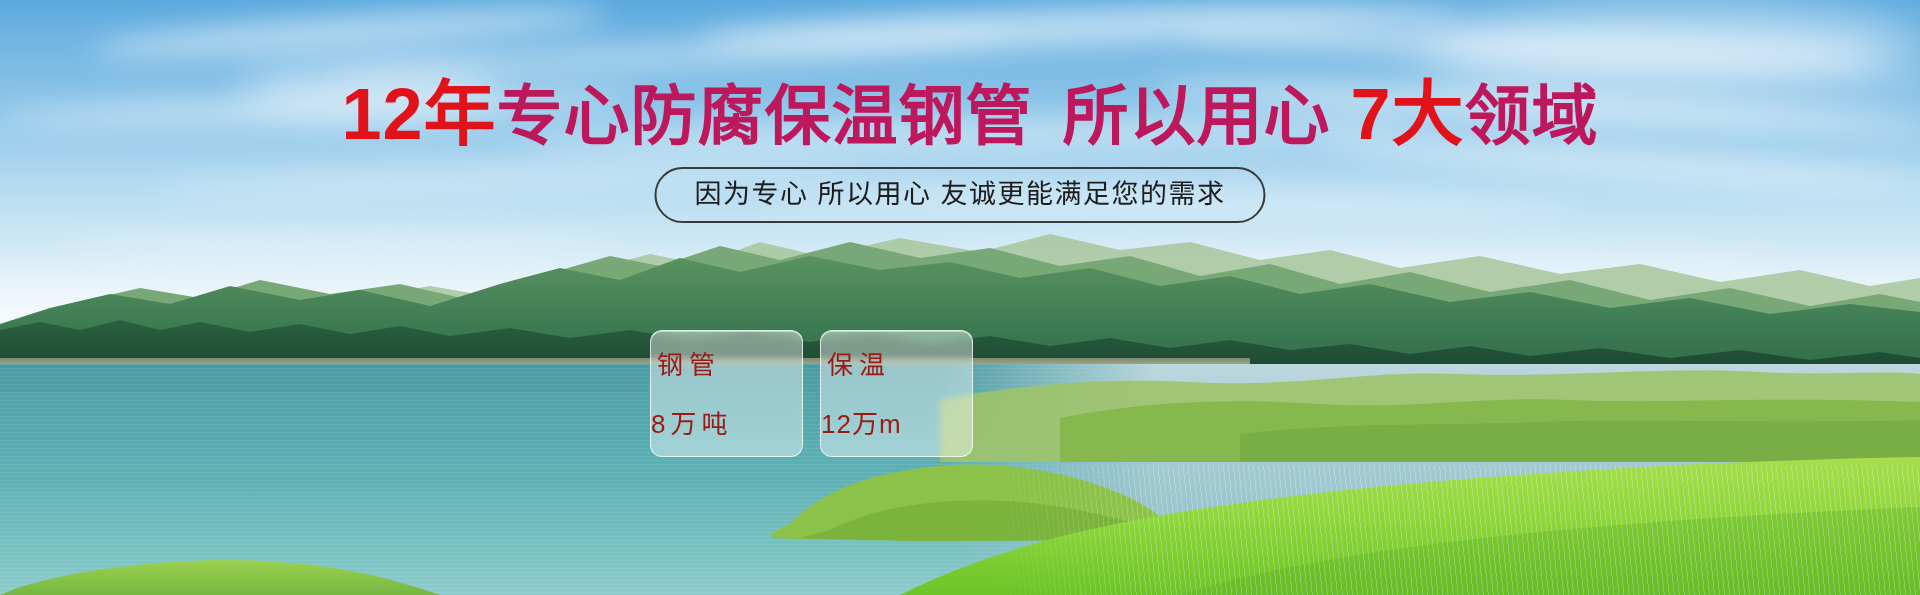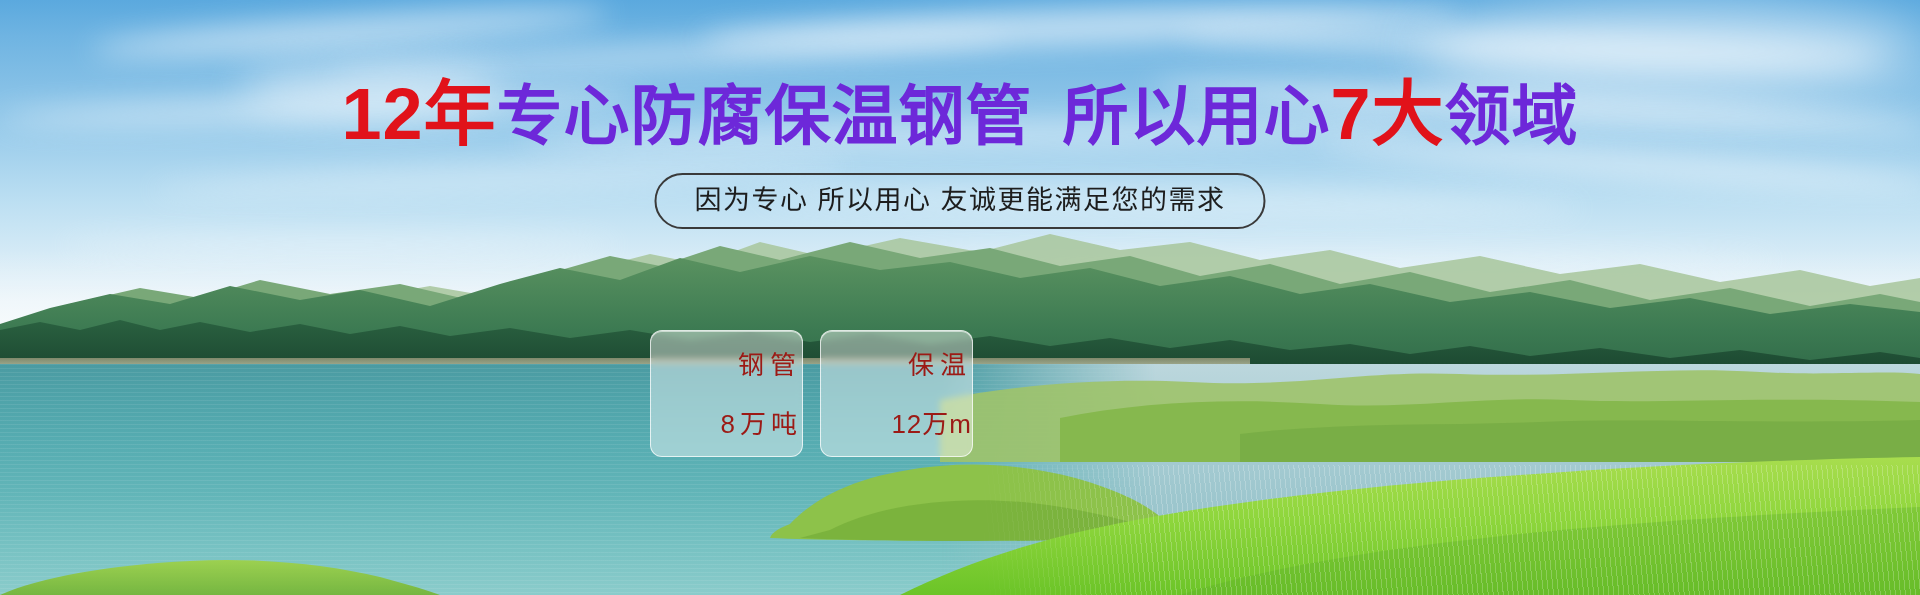--- a/index.html
+++ b/index.html
@@ -103,26 +103,26 @@
 
   
   .headline{
     position:absolute;left:0;top:80px;width:1920px;
     text-align:center;
     font-size:66px;line-height:68px;
     font-weight:bold;
     letter-spacing:1px;
     white-space:nowrap;
   }
-  .headline .blk{color:#6d28d9;text-align:center;}
-  .headline .red{color:#e1121a;font-size:72px;}
+  .headline .blk{color:#be185d;text-align:center;}
+  .headline .red{color:#e1121a;font-size:72px;margin-left:20px;}
   .headline .gap{display:inline-block;width:30px;}
 
   .subtitle{
-    position:absolute;left:50%;top:173px;transform:translateX(-50%);
+    position:absolute;left:50%;top:167px;transform:translateX(-50%);
     padding:10px 38px 12px 38px;
     border:2px solid #3a3a3a;
     border-radius:28px;
     font-size:27px;line-height:30px;
     color:#1d1d1d;
     letter-spacing:1.5px;
     white-space:nowrap;
     background:transparent;
   }
 
@@ -132,21 +132,21 @@
     display:flex;gap:17px;
   }
   .card{
     width:151px;height:125px;
     border-radius:12px;
     background:rgba(255,255,255,.42);
     border:1px solid rgba(255,255,255,.72);
     backdrop-filter:blur(3px);
     -webkit-backdrop-filter:blur(3px);
     display:flex;flex-direction:column;
-    align-items:flex-end;justify-content:center;
+    align-items:flex-start;justify-content:center;
     box-shadow:inset 0 1px 0 rgba(255,255,255,.55);
   }
   .card-label{
     font-size:26px;line-height:30px;
     color:#9c1a15;letter-spacing:6px;
     text-indent:6px;
     font-weight:500;
     margin-bottom:22px;
   }
   .card-value{

